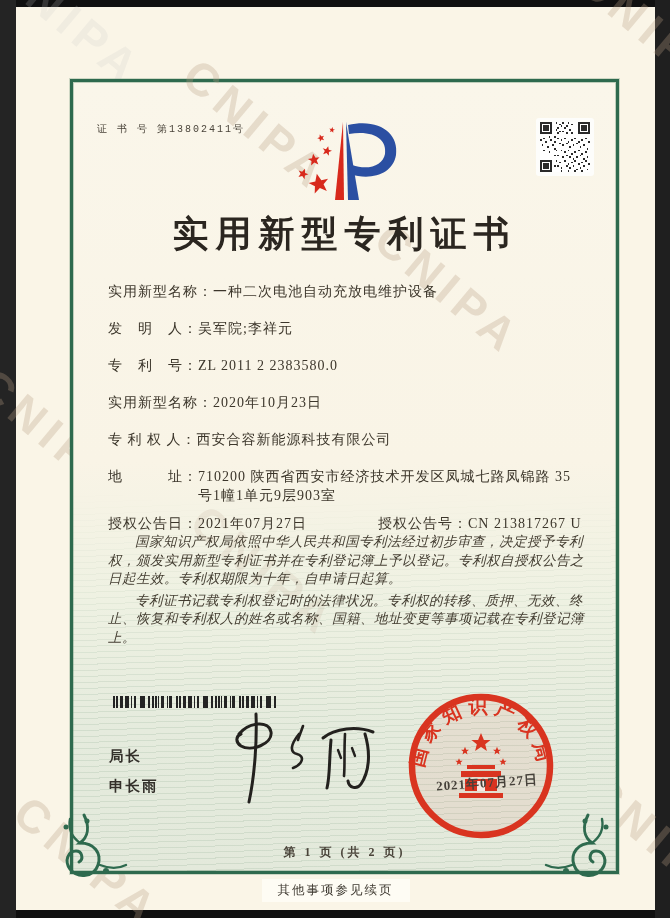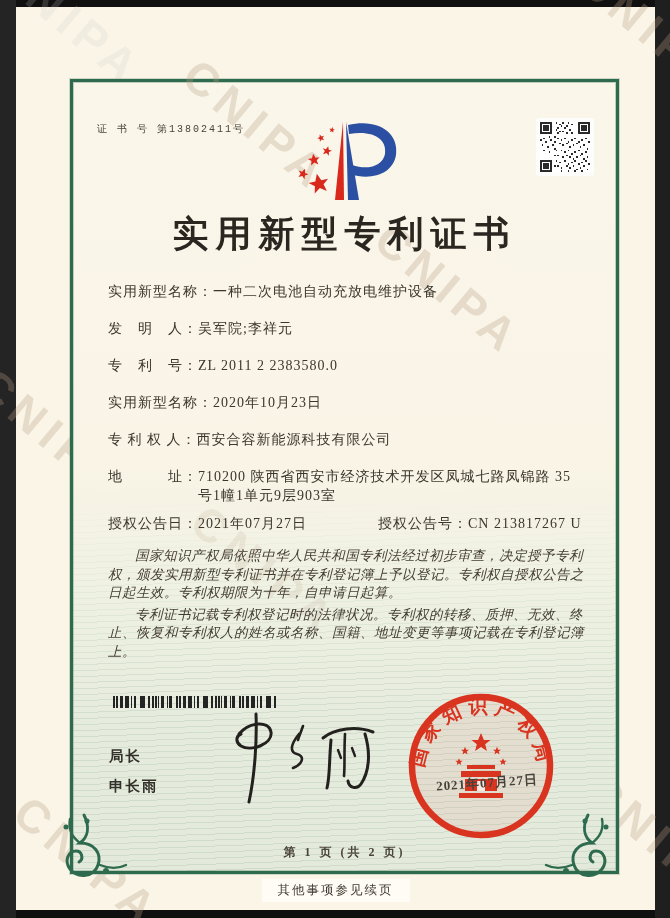--- a/index.html
+++ b/index.html
@@ -62,21 +62,21 @@
   .content{
     position:absolute;left:35px;right:28px;top:200px;z-index:3;
     font-size:14px;color:#3c362b;letter-spacing:1px;
   }
   .field-row{display:flex;line-height:19px;margin-bottom:18px;}
   .field-label{flex:0 0 84px;white-space:nowrap;}
   .field-value{max-width:378px;}
   .grant-row{display:flex;line-height:19px;margin-top:-3px;}
   .grant-pair{white-space:nowrap;}
   .grant-pair.first{width:270px;}
-  .paras{margin-top:14px;}
+  .paras{}
   .paras p{
     margin:0 0 3px 0;font-size:13.5px;line-height:18.5px;text-indent:2em;
     font-style:italic;color:#433d31;letter-spacing:0.5px;
   }
 
   .barcode{
     position:absolute;left:40px;top:614px;width:164px;height:12px;z-index:3;
     background:
       repeating-linear-gradient(90deg,#242424 0 1px,transparent 1px 3px,#242424 3px 5px,transparent 5px 9px),
       repeating-linear-gradient(90deg,#242424 0 2px,transparent 2px 7px);

